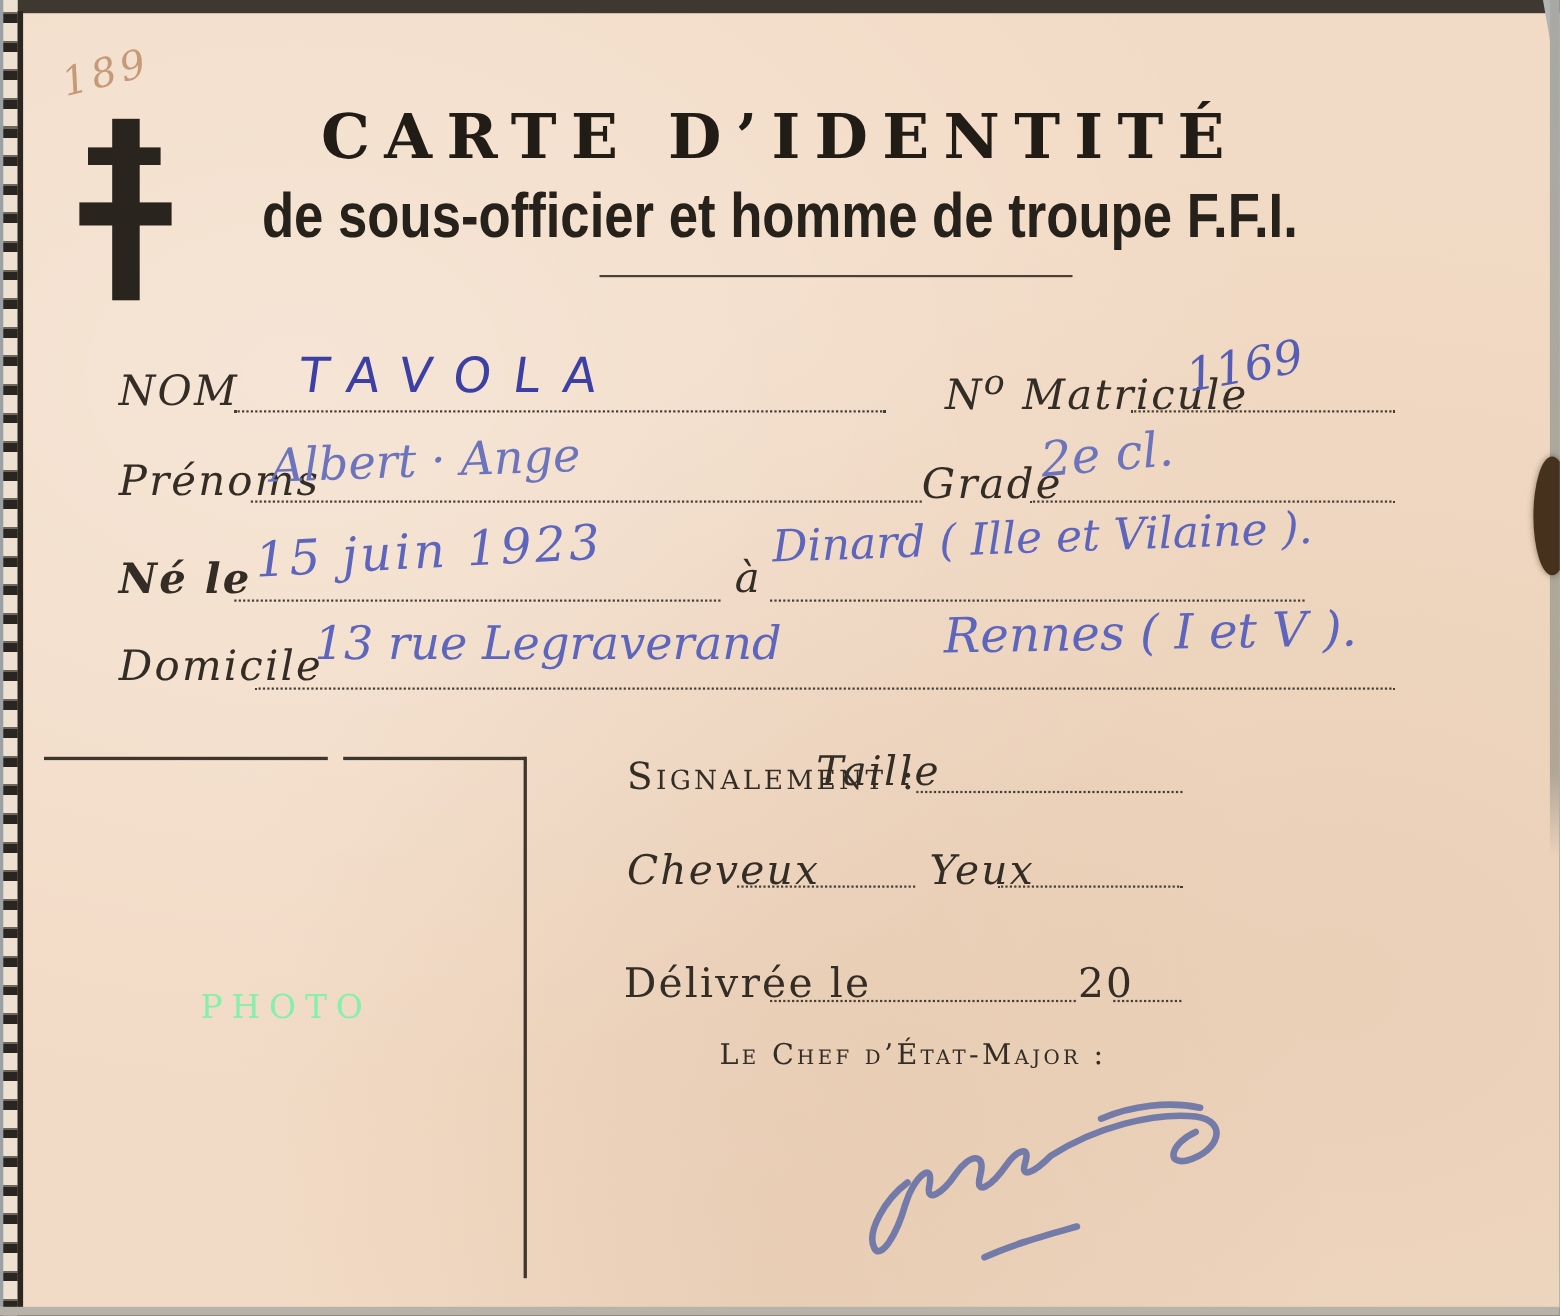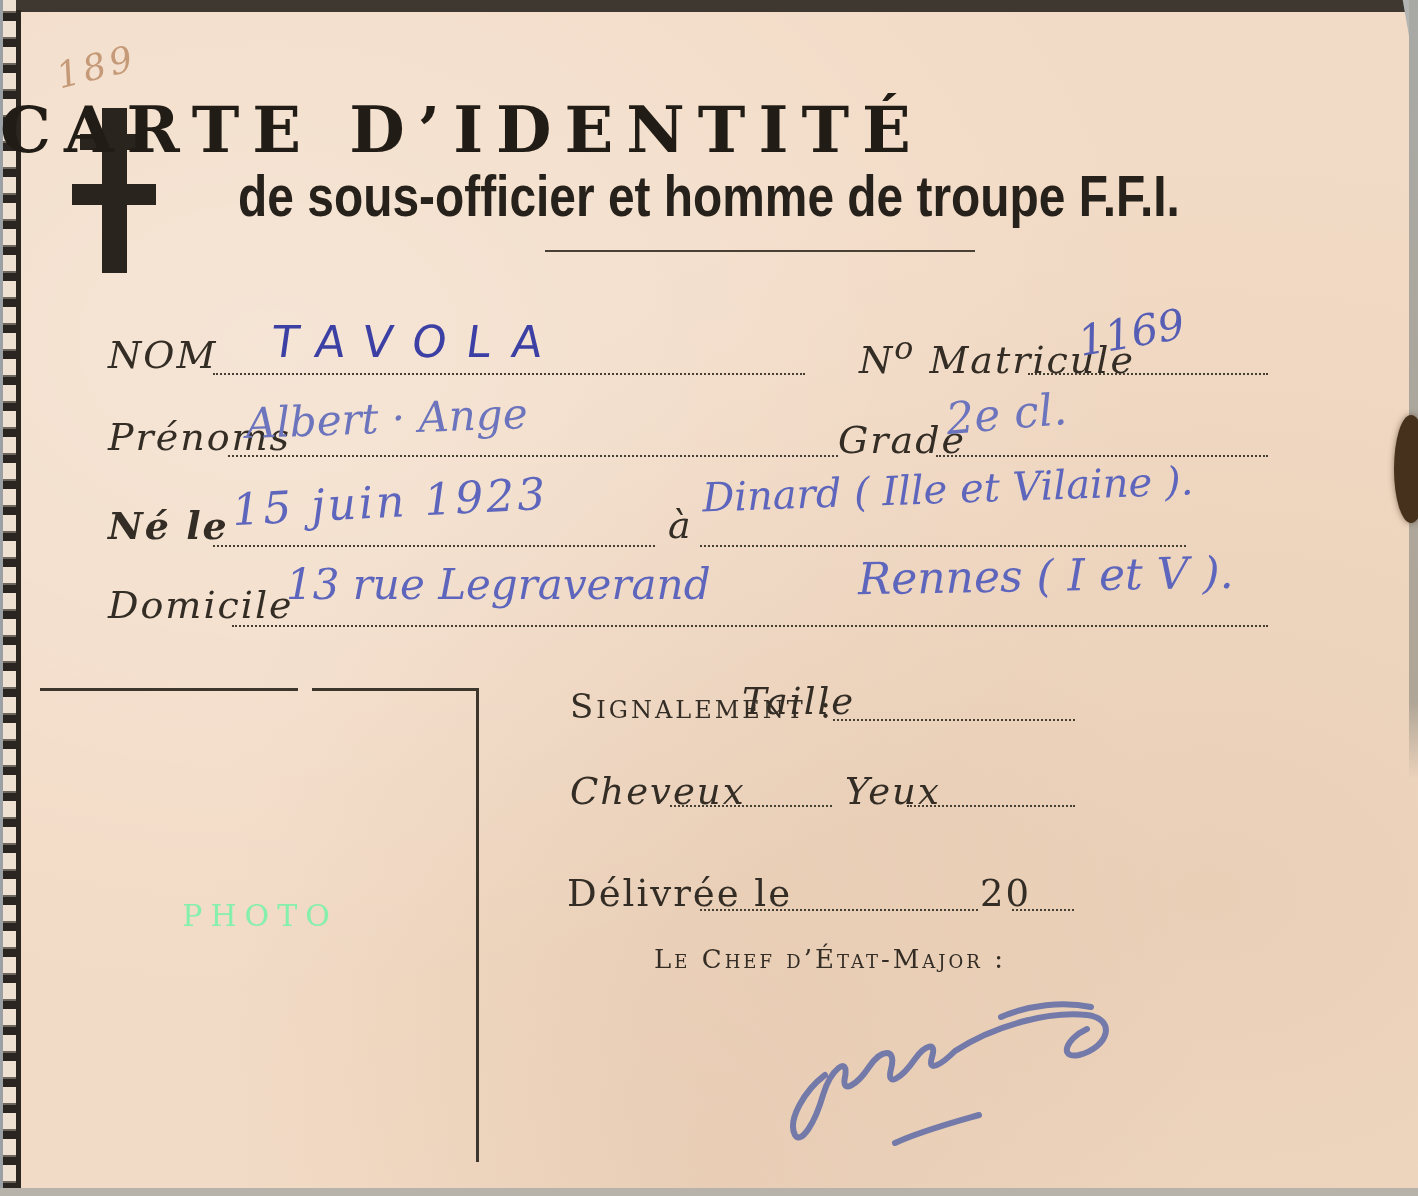--- a/index.html
+++ b/index.html
@@ -25,22 +25,22 @@
   }
   .border-left{position:absolute;left:16px;top:10px;width:5px;height:1180px;background:#2b2620;}
   .bg-bottom{position:absolute;left:0;top:1188px;width:1418px;height:8px;background:#b7b2aa;}
   .bg-right{position:absolute;left:1409px;top:0;width:9px;height:780px;
     background:linear-gradient(180deg,#a8a9a5 0%, #b0a697 90%, rgba(176,166,151,0));}
   .corner-tr{position:absolute;left:1384px;top:0;width:34px;height:64px;background:#b2b5b3;
     clip-path:polygon(55% 0, 100% 0, 100% 100%, 88% 100%);}
   .stain{position:absolute;left:1394px;top:415px;width:34px;height:108px;border-radius:50%;
     background:#46321c;box-shadow:0 0 6px rgba(70,50,28,.6);}
   .title{
-    position:absolute;left:0;top:92px;width:1418px;text-align:left;
-    font-family:"DejaVu Serif",serif;font-weight:bold;font-size:64px;
+    position:absolute;left:0;top:92px;width:1418px;text-align:center;
+    font-family:"DejaVu Serif",serif;font-weight:bold;font-size:56px;
     letter-spacing:13px;color:#211c15;
   }
   .subtitle{
     position:absolute;left:0;top:163px;width:1418px;text-align:center;white-space:nowrap;
     font-family:"Liberation Sans",sans-serif;font-weight:bold;font-size:57px;
     color:#26211a;transform:scaleX(.84);transform-origin:50% 50%;
   }
   .subtitle-rule{position:absolute;left:545px;top:250px;width:430px;height:2px;background:#4a4136;}
 
   .lbl{position:absolute;font-family:"DejaVu Serif",serif;font-style:italic;

